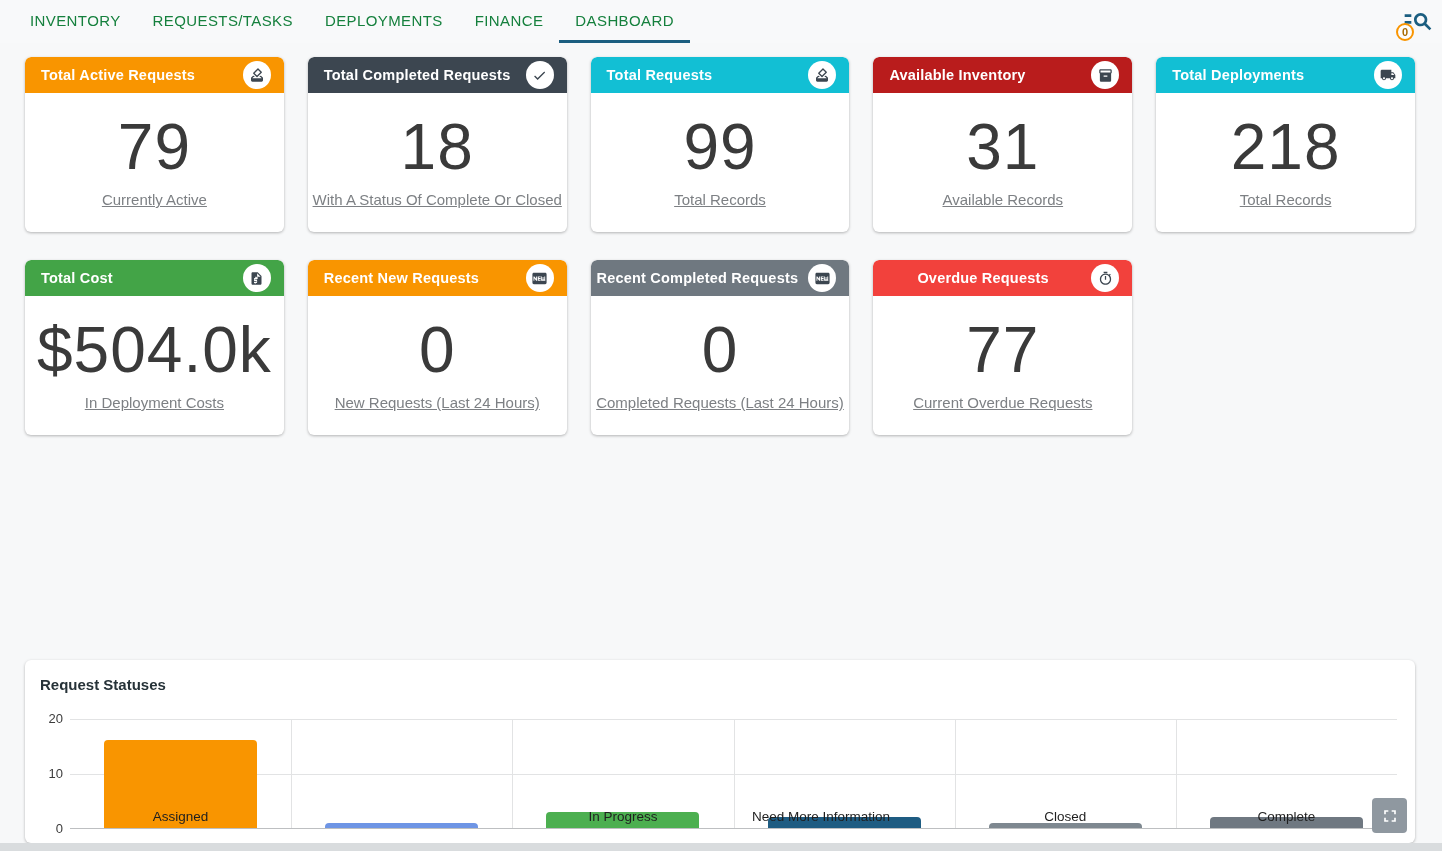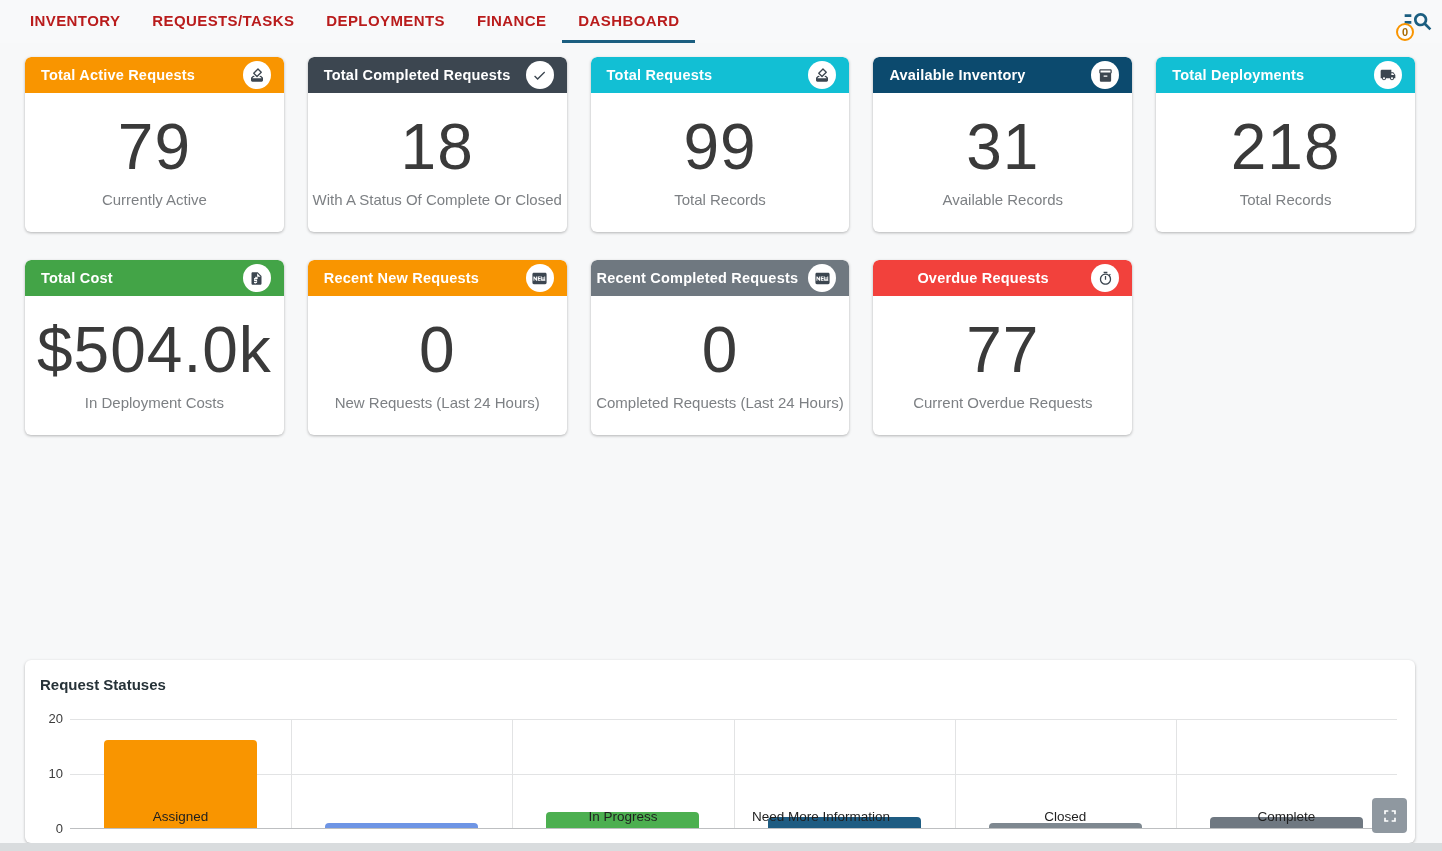--- a/index.html
+++ b/index.html
@@ -1,47 +1,47 @@
 <!DOCTYPE html>
 <html><head>
 <meta charset="utf-8">
 <style>
   * { margin:0; padding:0; box-sizing:border-box; }
   html,body { width:1442px; height:851px; overflow:hidden; }
   body { font-family:"Liberation Sans", sans-serif; background:#f7f8f9; position:relative; }
 
   
   .topnav { height:43px; background:#f8f9fa; display:flex; align-items:stretch; padding-left:14px; position:relative; }
-  .tab { display:flex; align-items:center; padding:0 16px; font-size:15px; font-weight:bold;
-         color:#b91c1c; letter-spacing:.4px; cursor:pointer; border-bottom:3px solid transparent; }
+  .tab { display:flex; align-items:center; padding:0 16px; font-size:15px; font-weight:normal;
+         color:#15803d; letter-spacing:.4px; cursor:pointer; border-bottom:3px solid transparent; }
   .tab.active { border-bottom-color:#1b5e80; }
   .search-wrap { position:absolute; right:6px; top:3px; width:42px; height:40px; cursor:pointer; }
   .search-wrap svg { position:absolute; right:2px; top:2px; }
   .badge { position:absolute; left:2px; bottom:2px; width:18px; height:18px; border:2.5px solid #f99500;
            border-radius:50%; background:#fdfdfd; color:#a96a00; font-size:11px; font-weight:bold;
            display:flex; align-items:center; justify-content:center; }
 
   
   .grid { margin:14px 27px 0 25px; display:grid; grid-template-columns:repeat(5,1fr);
           column-gap:24px; row-gap:28px; }
   .card { background:#fff; border-radius:6px; height:175px; box-shadow:0 1px 3px rgba(0,0,0,.28);
           overflow:hidden; }
   .card-header { height:36px; display:flex; align-items:center; padding:0 13px 0 16px; position:relative;
                  border-radius:6px 6px 0 0; }
   .card-title { color:#fff; font-size:14.5px; font-weight:bold; letter-spacing:.2px; }
   .icon-circle { position:absolute; right:13px; top:4px; width:28px; height:28px; background:#fff;
                  border-radius:50%; display:flex; align-items:center; justify-content:center; }
   .card-body { height:133px; display:flex; flex-direction:column; align-items:center; justify-content:flex-start; }
   .card-value { font-size:64px; font-weight:300; color:#3a3a3a; line-height:1; margin-top:22px; letter-spacing:1px; }
-  .card-subtitle { font-size:15px; color:#7d8084; margin-top:auto; margin-bottom:18px; }
+  .card-subtitle { font-size:15px; color:#7d8084; margin-top:auto; margin-bottom:18px;text-decoration:underline; }
 
   .c-orange   { background:#f99500; }
   .c-charcoal { background:#3c4650; }
   .c-cyan     { background:#12bfd4; }
-  .c-gray     { background:#0c4a6e; }
+  .c-gray     { background:#b91c1c; }
   .c-green    { background:#43a447; }
   .c-graydark { background:#6f7880;padding-left:6px; }
   .c-red      { background:#f2413c;padding-left:44px; }
 
   
   .chart-card { position:absolute; left:25px; top:660px; width:1390px; height:183px; background:#fff;
                 border-radius:6px; box-shadow:0 1px 3px rgba(0,0,0,.28); }
   .chart-title { position:absolute; left:15px; top:16px; font-size:15px; font-weight:bold; color:#263238; }
   .chart-plot { position:absolute; left:45px; top:59px; width:1327px; height:110px;
                 border-bottom:1px solid #bdbfc1; }

